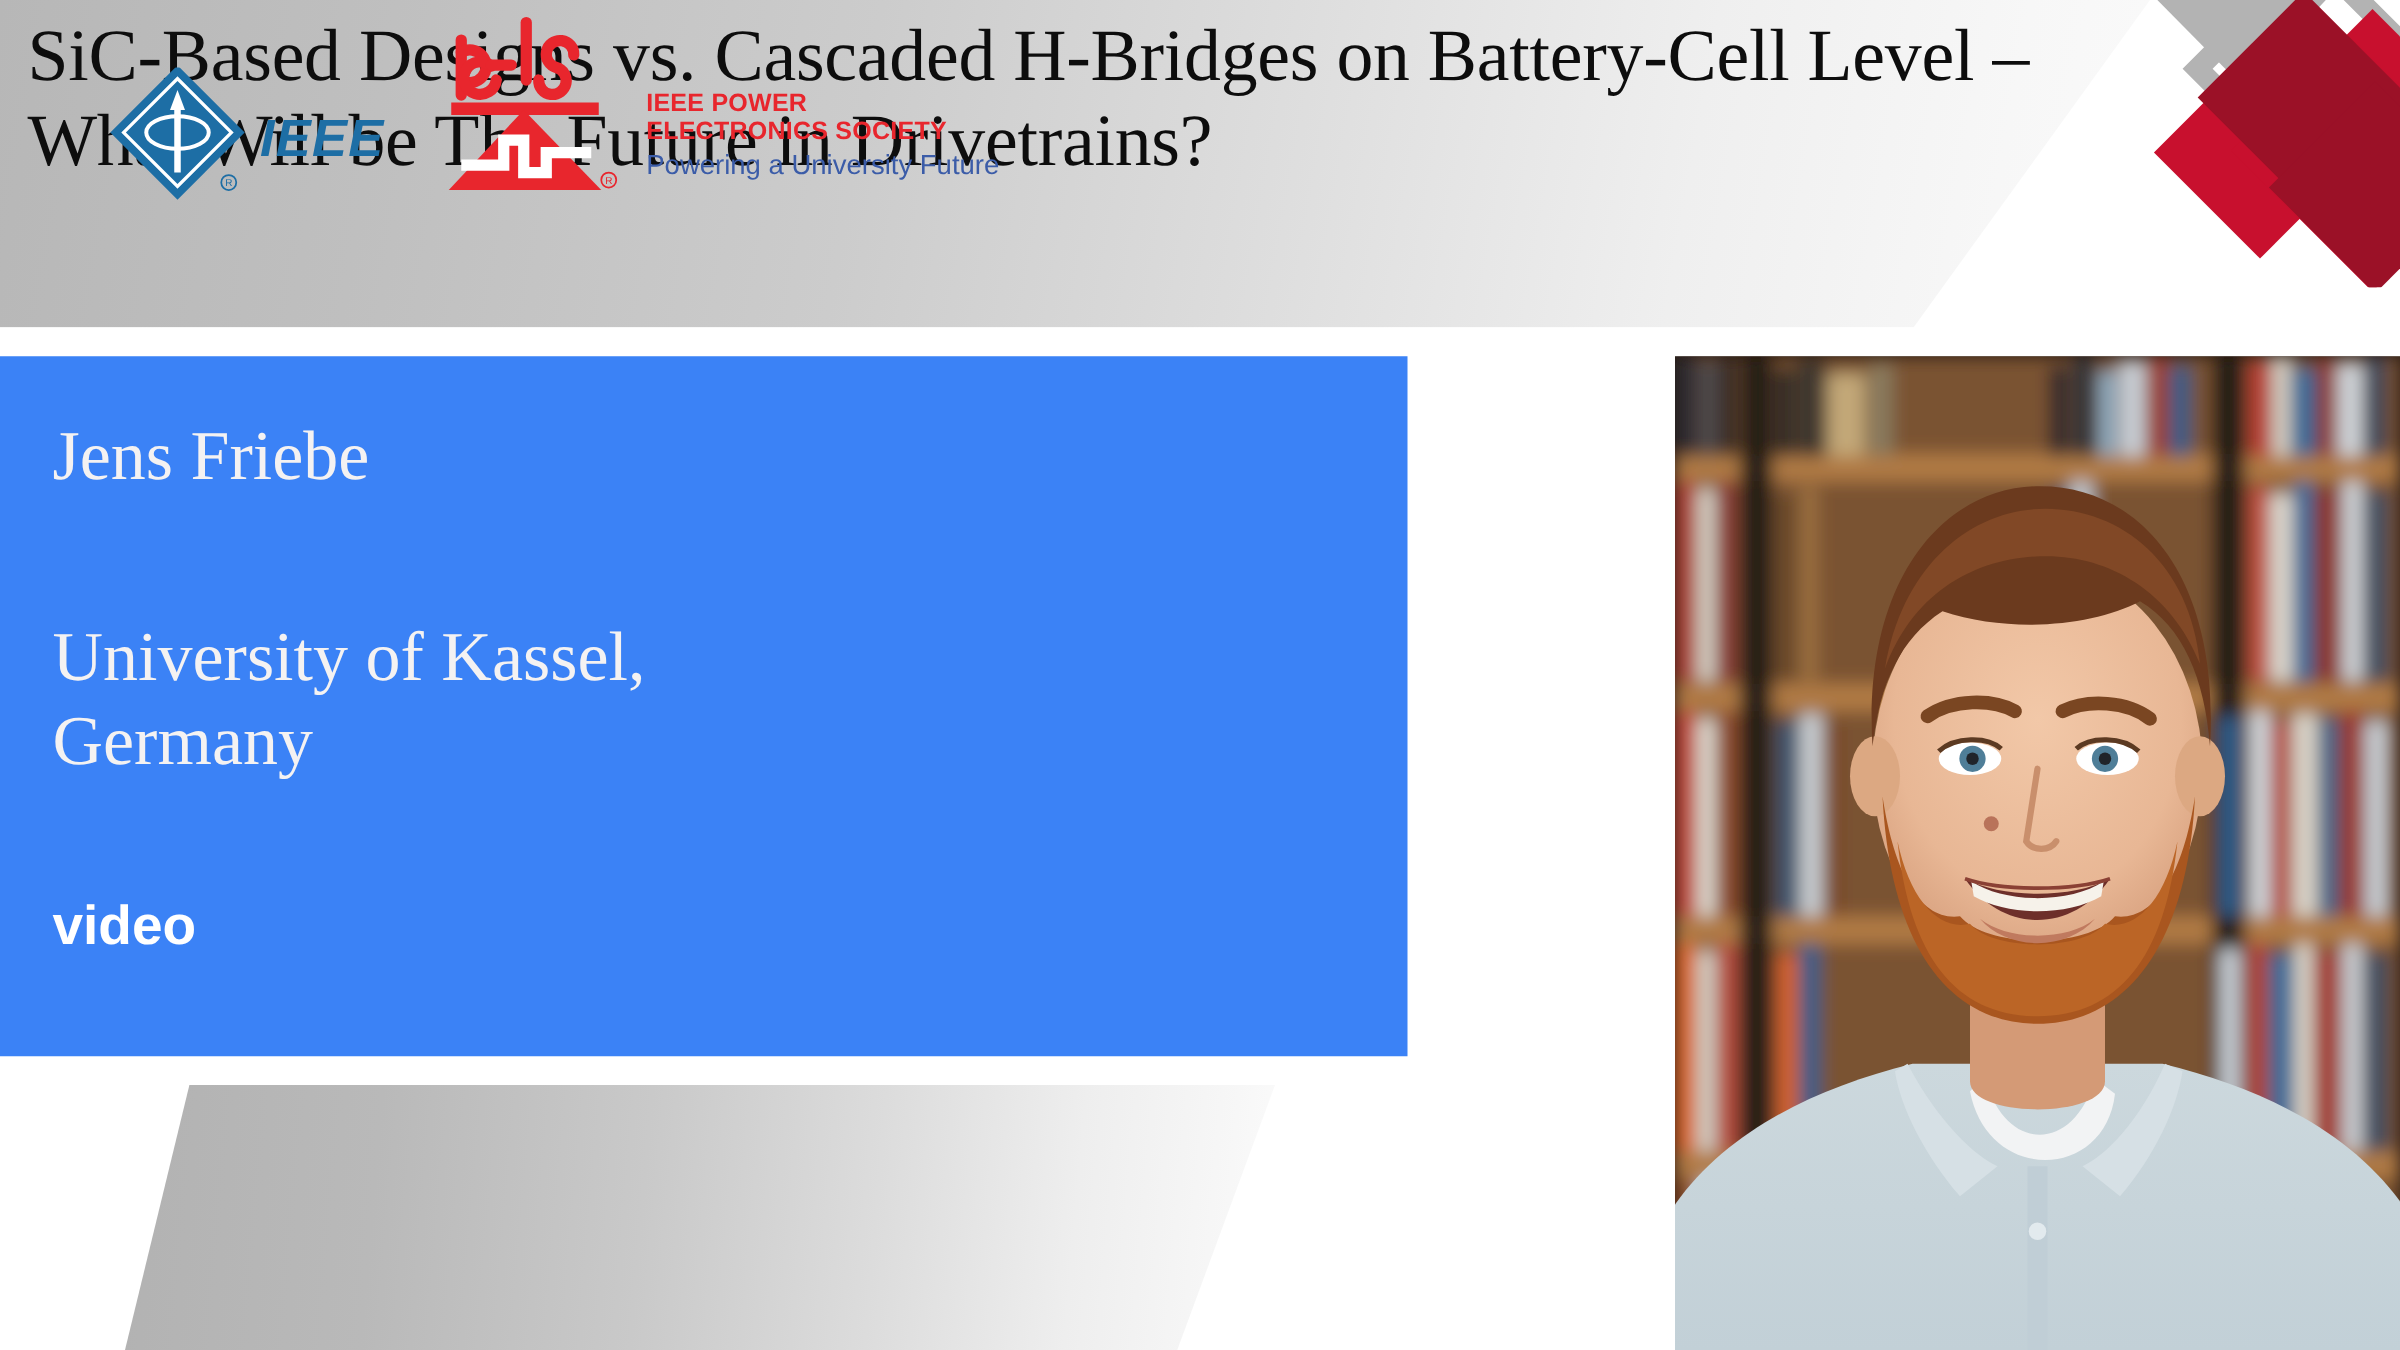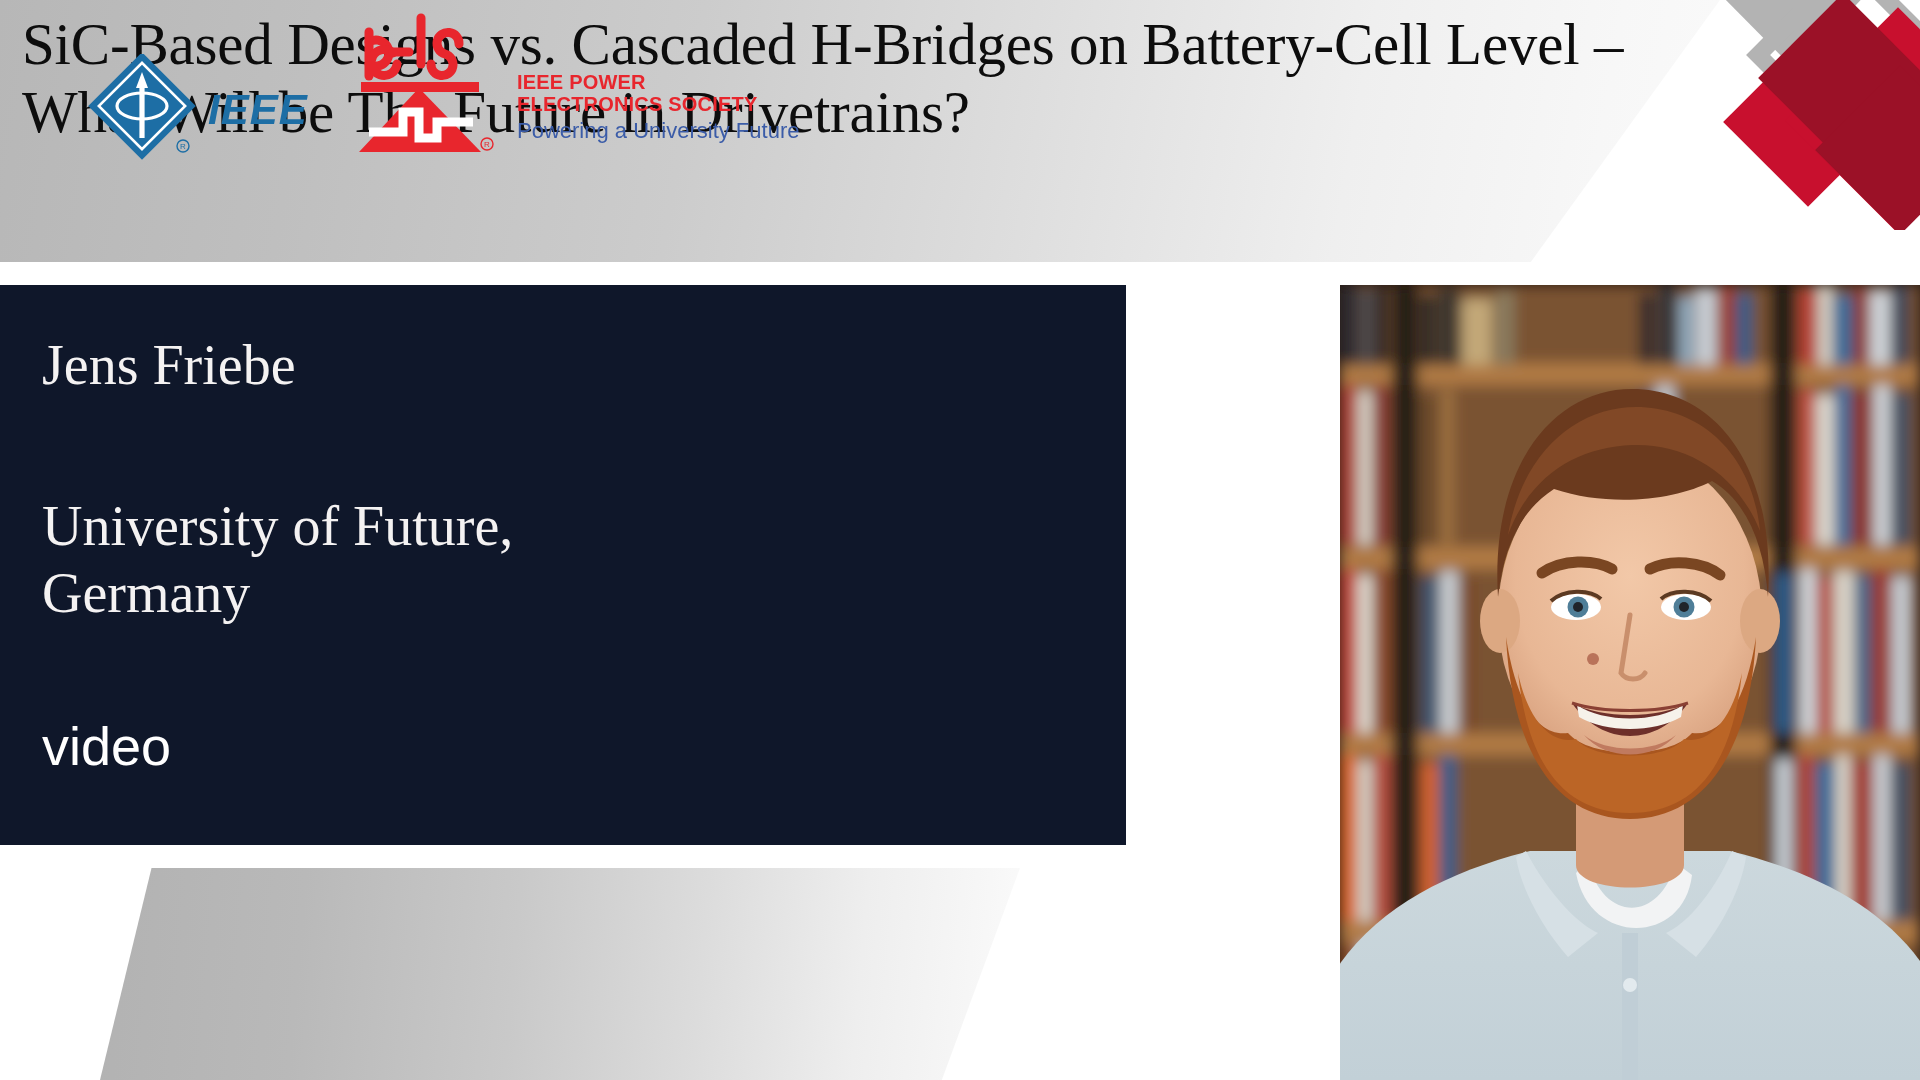--- a/index.html
+++ b/index.html
@@ -58,21 +58,21 @@
     pointer-events: none;
   }
 
   
   .red-panel {
     position: absolute;
     left: 0;
     top: 285px;
     width: 1126px;
     height: 560px;
-    background: #0f172a;
+    background: #3b82f6;
   }
 
   .red-panel-inner {
     position: absolute;
     left: 42px;
     top: 50px;
     right: 40px;
   }
 
   .speaker-name {
@@ -88,22 +88,22 @@
     font-size: 56px;
     line-height: 1.2;
     color: #f4f2f2;
     margin: 0 0 92px 0;
     max-width: 820px;
     white-space: pre-line;
   }
 
   .video-label {
     font-family: "Liberation Sans", "DejaVu Sans", sans-serif;
-    font-size: 54px;
-    font-weight: 400;
+    font-size: 44px;
+    font-weight: 700;
     line-height: 1;
     color: #ffffff;
     margin: 0;
   }
 
   
   .logo-band {
     position: absolute;
     left: 100px;
     top: 868px;
@@ -202,21 +202,21 @@
 
       <g transform="rotate(45 240 150)">
         <rect x="180" y="90" width="120" height="120" fill="#9b1127"></rect>
       </g>
     </svg>
   </div>
 
   <div class="red-panel">
     <div class="red-panel-inner">
       <div class="speaker-name">Jens Friebe</div>
-      <div class="affiliation">University of Future,
+      <div class="affiliation">University of Kassel,
 Germany</div>
       <div class="video-label">video</div>
     </div>
   </div>
 
   <div class="logo-band"></div>
 
   <div class="ieee-logo">
     <span>
       <svg width="108" height="108" viewBox="0 0 108 108" xmlns="http://www.w3.org/2000/svg">

